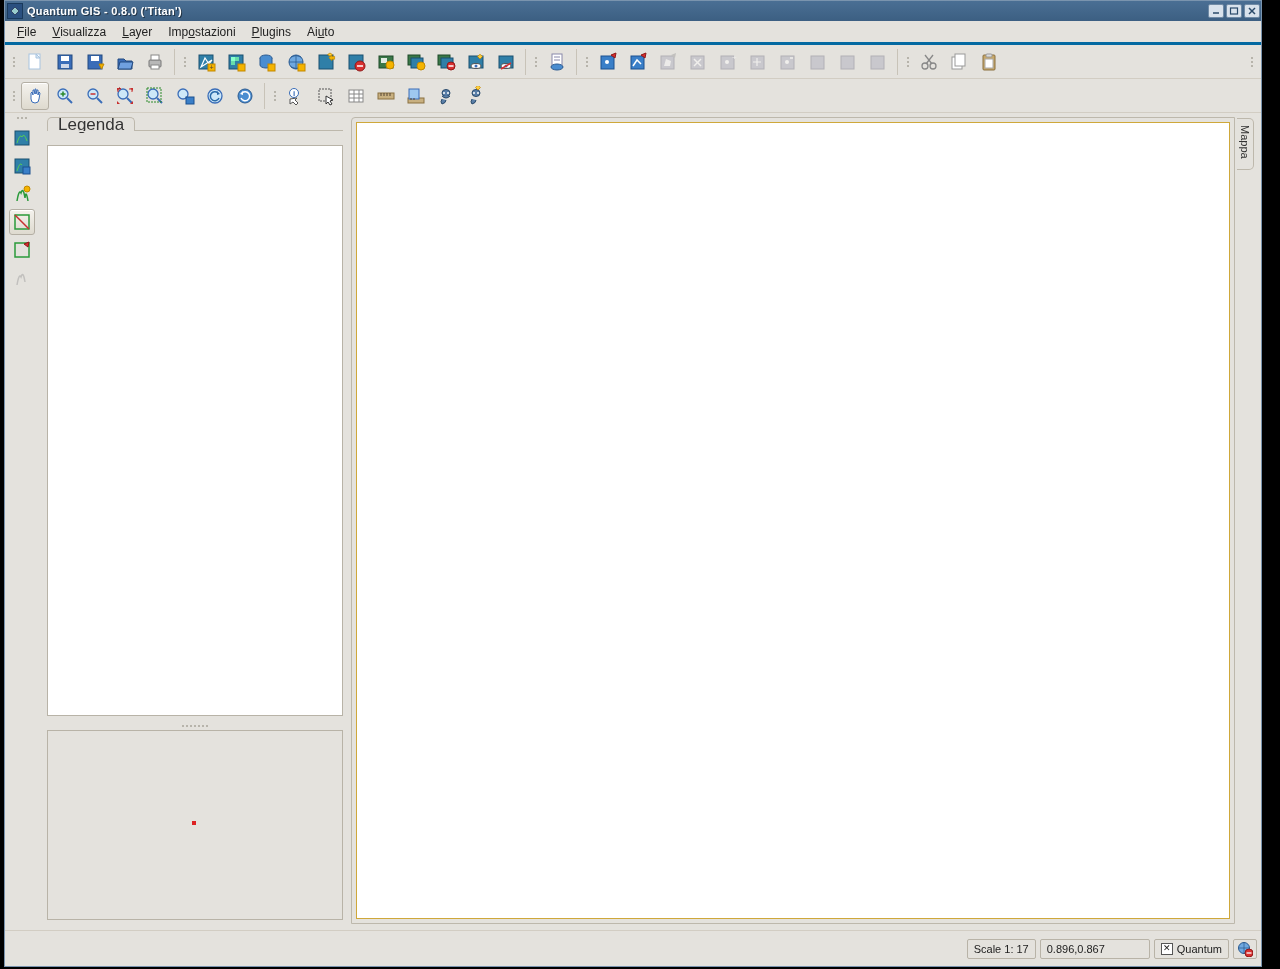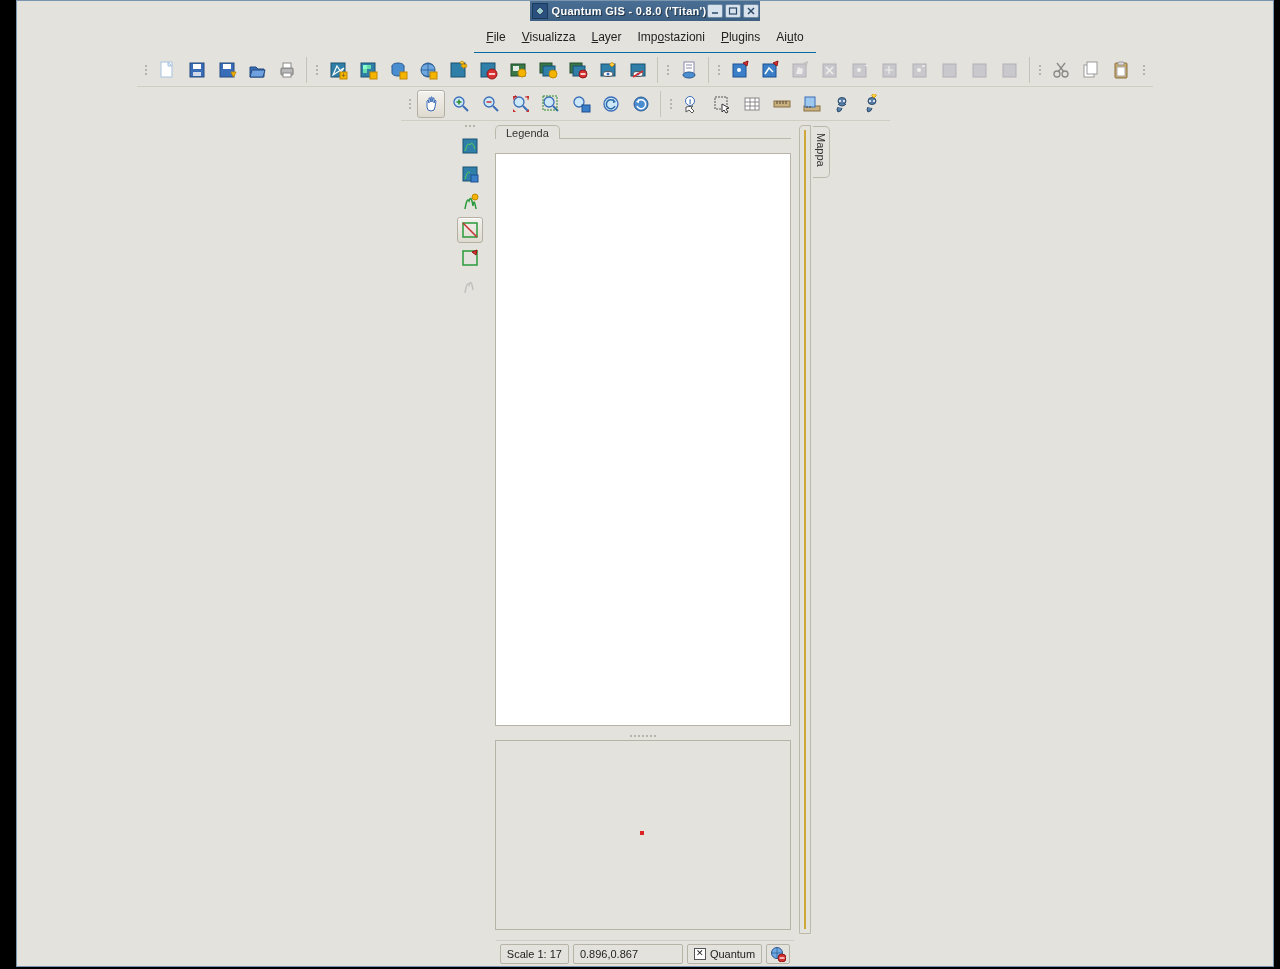--- a/index.html
+++ b/index.html
@@ -6,24 +6,24 @@
 body { font-family: "Segoe UI", Arial, sans-serif; font-size: 12px; background: #000; width: 1280px; height: 969px; overflow: hidden; position: relative; }
 
 
 .titlebar { height: 20px; background: linear-gradient(to bottom, #4a6f94, #3c5f82); display: flex; align-items: center; color: #fff; font-size: 11px; padding-left: 2px; }
 .titlebar .appicon { width: 16px; height: 16px; background: #2a5080; border: 1px solid #1a3a5c; margin-right: 4px; display:flex; align-items:center; justify-content:center; color:#cde; font-size:10px;}
 .titlebar .title { flex:1; text-shadow: 1px 1px 0 rgba(0,0,0,.5); font-weight: bold; letter-spacing: .3px;}
 .titlebar .winbtn { width: 16px; height: 14px; border: 1px solid #6f8aa5; background: #d8e2ec; margin: 0 1px; display:flex; align-items:center; justify-content:center; font-size:9px; color:#2a4a6a; border-radius:2px;}
 .titlebar .winbtn svg { display:block; }
 
 
-.window { background:#e4e2dd; border:1px solid #7a94ae; width:1258px; height:967px; position:absolute; left:16px; top:0; display:flex; flex-direction:column;align-items:center; }
-
-
-.menubar { height: 32px; display:flex; align-items:center; padding: 0 6px; gap: 4px; border-bottom: 1px solid #0369a1;}
+.window { background:#e4e2dd; border:1px solid #7a94ae; width:1258px; height:967px; position:absolute; left:4px; top:0; display:flex; flex-direction:column; }
+
+
+.menubar { height: 24px; display:flex; align-items:center; padding: 0 6px; gap: 4px; border-bottom: 3px solid #0369a1;}
 .menubar .menuitem { padding: 2px 6px; color:#222; }
 .menubar .menuitem .ul { text-decoration: underline; }
 
 
 .toolbar-row { height: 34px; display:flex; align-items:center; padding: 2px 4px; border-bottom: 1px solid #d2cdc3; gap:2px;}
 .toolbar-row .grip { width:6px; height:28px; display:flex; flex-direction:column; justify-content:center; gap:2px; margin: 0 2px;}
 .toolbar-row .grip span { width:2px; height:2px; background:#a8a49a; border-radius:50%; align-self:center;}
 .toolbar-row .sep { width:1px; height:26px; background:#c8c3b8; margin: 0 3px;}
 .tbtn { width:28px; height:28px; border:1px solid transparent; border-radius:3px; display:flex; align-items:center; justify-content:center; background:transparent;}
 .tbtn.active { border:1px solid #b4afa4; background: linear-gradient(to bottom, #f4f2ed, #dedacf); box-shadow: inset 0 1px 0 #fff;}
@@ -45,28 +45,28 @@
 .overview-box .marker { width:4px; height:4px; background:#d22; position:absolute; left:49%; top:48%;}
 
 .canvas-zone { flex:1; display:flex; padding: 4px 6px 6px 2px; min-width:0; position:relative;}
 .tab-right { width:20px; display:flex; flex-direction:column; align-items:center;}
 .tab-right .tab { writing-mode: vertical-rl; font-size:11px; color:#333; padding:6px 2px 10px 2px; border:1px solid #bdb8ac; border-left:none; border-radius: 0 5px 5px 0; background:#e4e2dd; margin-top:1px;}
 .map-frame { flex:1; border:1px solid #bdb8ac; border-top-left-radius:4px; background:#e4e2dd; padding:4px; position:relative;}
 .map-frame::before { content:""; position:absolute; left:-1px; top:-6px; width:50px; height:6px; }
 .map-canvas { width:100%; height:100%; background:#fff; border:1px solid #cfa83a;}
 
 
-.statusbar { height:26px; display:flex; align-items:center; justify-content:flex-end; gap:4px; padding: 2px 4px; border-top:1px solid #d2cdc3;}
+.statusbar { height:36px; display:flex; align-items:center; justify-content:flex-end; gap:4px; padding: 2px 4px; border-top:1px solid #d2cdc3;}
 .statusbar .field { border:1px solid #b8b3a7; background:#e4e2dd; height:20px; display:flex; align-items:center; padding: 0 6px; font-size:11px; color:#222; border-radius:2px;}
 .statusbar .chk { width:12px; height:12px; border:1px solid #555; background:#fff; margin-right:4px; display:inline-flex; align-items:center; justify-content:center; font-size:9px; line-height:1;}
 .statusbar .iconfield svg { display:block; }
 
 
 .panel-tabstrip { position:relative; height:14px; }
-.panel-tabstrip .tabtop { position:absolute; left:6px; top:0; height:14px; border:1px solid #bdb8ac; border-bottom:none; border-radius:5px 5px 0 0; padding: 0 10px; font-size:11px; color:#333; background:#e4e2dd; display:flex; align-items:center;}
+.panel-tabstrip .tabtop { position:absolute; left:6px; top:0; height:14px; border:1px solid #bdb8ac; border-bottom:none; border-radius:5px 5px 0 0; padding: 0 10px; font-size:17px; color:#333; background:#e4e2dd; display:flex; align-items:center;}
 .panel-tabstrip .line { position:absolute; left:6px; right:6px; bottom:0; border-bottom:1px solid #bdb8ac;}
 .panel-tabstrip .tabtop::after { content:""; position:absolute; bottom:-1px; left:0; right:0; height:1px; background:#e4e2dd;}
 
 </style>
 </head>
 <body>
 
 <div class="window">
 
   <div class="titlebar">

